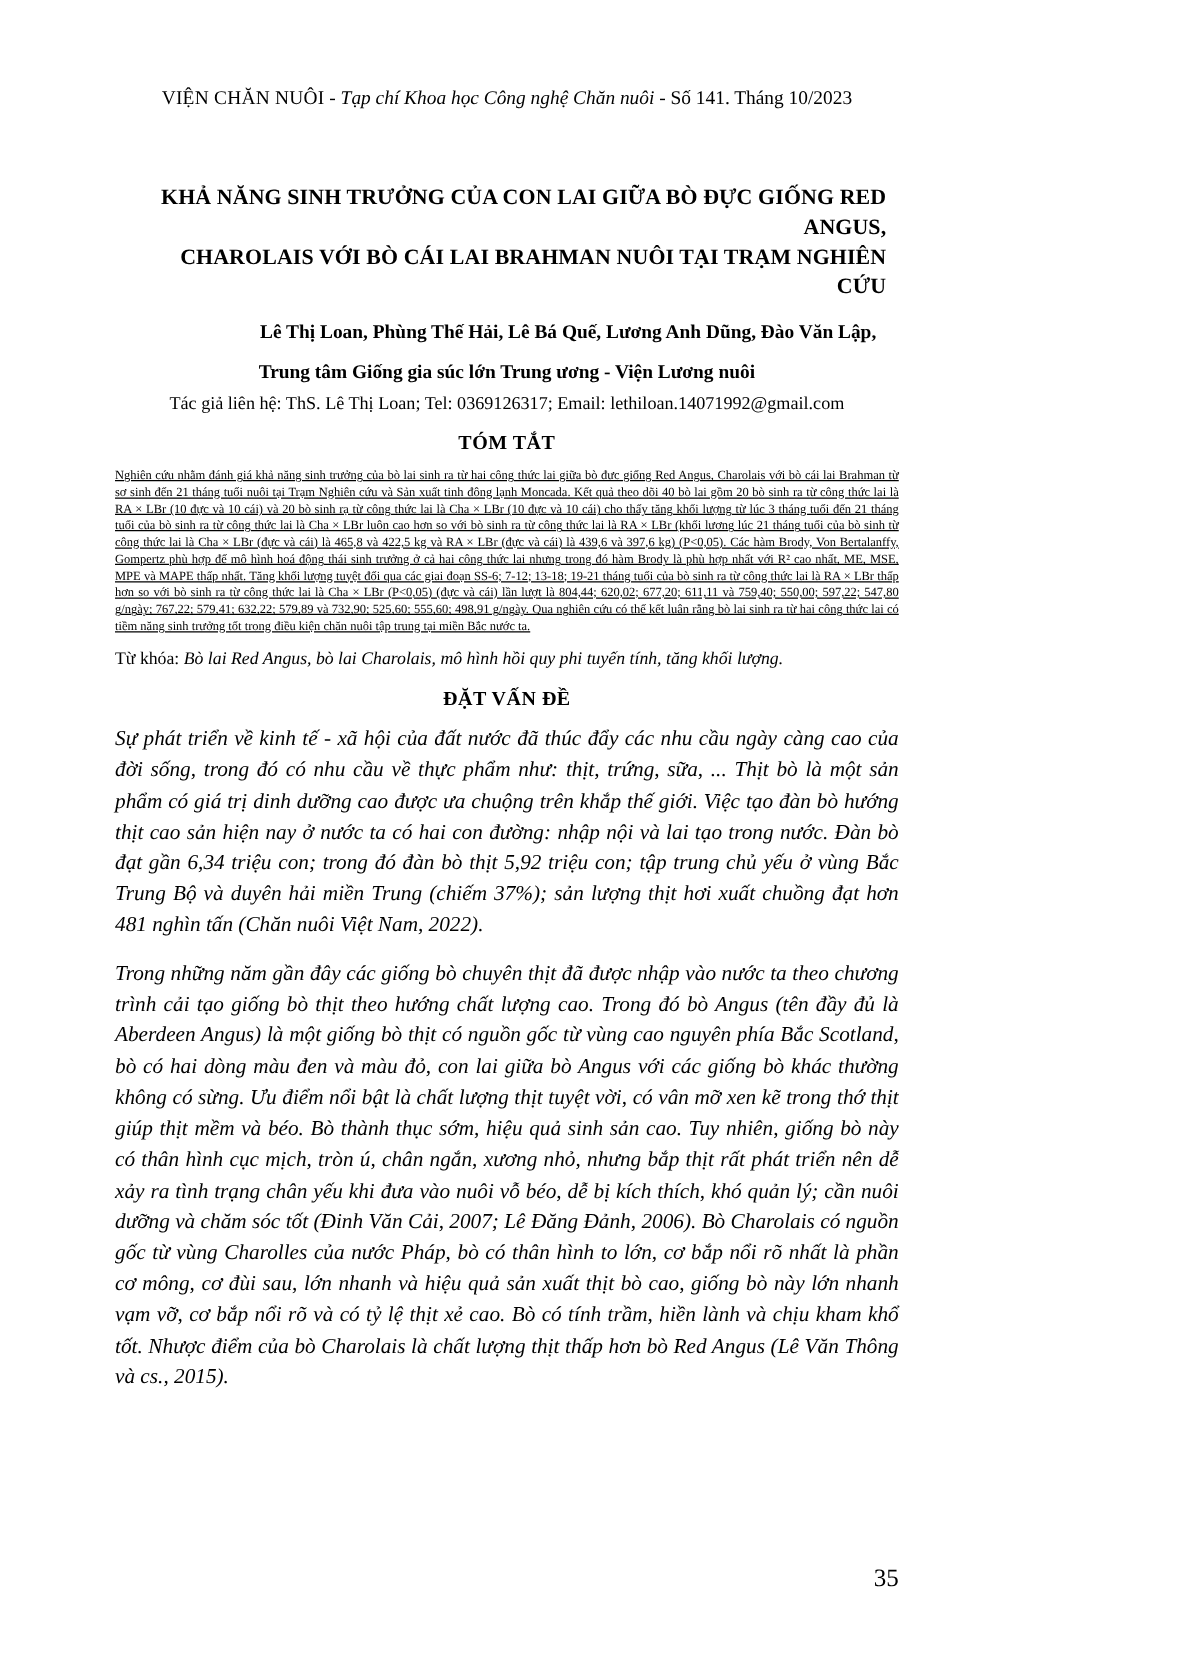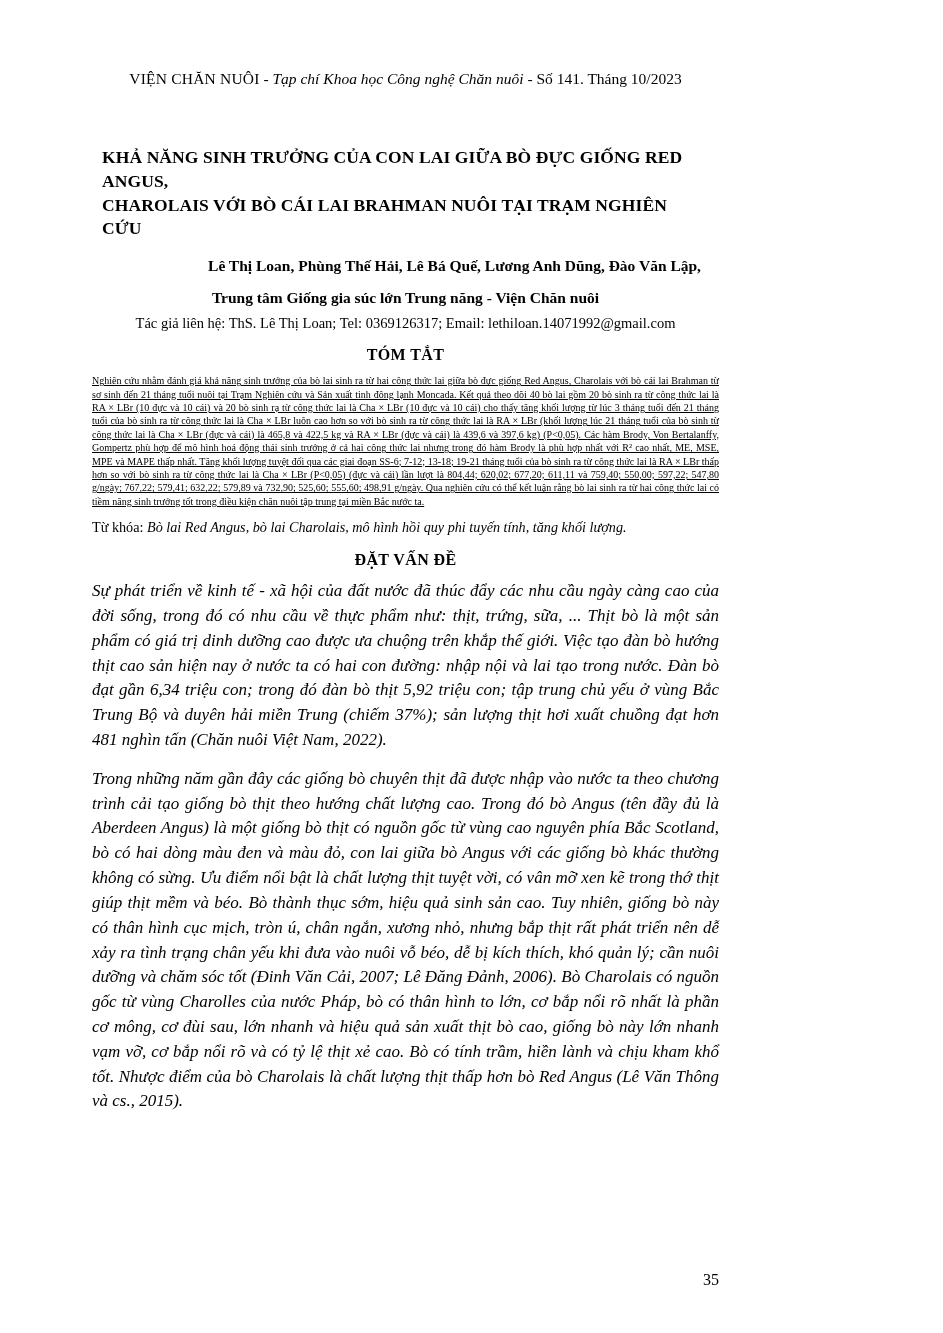--- a/index.html
+++ b/index.html
@@ -27,21 +27,21 @@
     white-space: nowrap;
   }
   .running-head .journal {
     font-variant: small-caps;
     letter-spacing: 0.2px;
   }
   .running-head .italic {
     font-style: italic;
   }
   .title {
-    text-align: left;
+    text-align: right;
     font-weight: bold;
     font-size: 17.5px;
     line-height: 1.36;
     letter-spacing: 0.1px;
     margin: 0 10px 14px 10px;
   }
   .authors {
     text-align: right;
     font-weight: bold;
     font-size: 15.5px;
@@ -89,22 +89,22 @@
     font-size: 17px;
     line-height: 1.46;
     text-align: justify;
     margin: 0 0 14px 0;
     text-indent: 0;
     font-style: italic;
   }
   .page-number {
     position: absolute;
     right: 92px;
-    bottom: 44px;
-    font-size: 16px;
+    bottom: 58px;
+    font-size: 20px;
     text-align: center;
   }
 </style>
 </head>
 <body>
 
 <div class="page">
 
   <div class="running-head">
     <span class="journal">VIỆN CHĂN NUÔI</span><span> - </span><span class="italic">Tạp chí Khoa học Công nghệ Chăn nuôi</span><span> - Số 141. Tháng 10/2023</span>
@@ -112,21 +112,21 @@
 
   <div class="title">
     <div>KHẢ NĂNG SINH TRƯỞNG CỦA CON LAI GIỮA BÒ ĐỰC GIỐNG RED ANGUS,</div>
     <div>CHAROLAIS VỚI BÒ CÁI LAI BRAHMAN NUÔI TẠI TRẠM NGHIÊN CỨU</div>
   </div>
 
   <div class="authors">
     <div>Lê Thị Loan, Phùng Thế Hải, Lê Bá Quế, Lương Anh Dũng, Đào Văn Lập,</div>
   </div>
 
-  <div class="affiliation">Trung tâm Giống gia súc lớn Trung năng - Viện Chăn nuôi</div>
+  <div class="affiliation">Trung tâm Giống gia súc lớn Trung ương - Viện Lương nuôi</div>
 
   <div class="corresponding">Tác giả liên hệ: ThS. Lê Thị  Loan; Tel: 0369126317; Email: lethiloan.14071992@gmail.com</div>
 
   <div class="section-heading">TÓM TẮT</div>
 
   <div class="abstract">Nghiên cứu nhằm đánh giá khả năng sinh trưởng của bò lai sinh ra từ hai công thức lai giữa bò đực giống Red Angus, Charolais với bò cái lai Brahman từ sơ sinh đến 21 tháng tuổi nuôi tại Trạm Nghiên cứu và Sản xuất tinh đông lạnh Moncada. Kết quả theo dõi 40 bò lai gồm 20 bò sinh ra từ công thức lai là RA × LBr (10 đực và 10 cái) và 20 bò sinh rạ từ công thức lai là Cha × LBr (10 đực và 10 cái) cho thấy tăng khối lượng từ lúc 3 tháng tuổi đến 21 tháng tuổi của bò sinh ra từ công thức lai là Cha × LBr luôn cao hơn so với bò sinh ra từ công thức lai là RA × LBr (khối lượng lúc 21 tháng tuổi của bò sinh từ công thức lai là Cha × LBr (đực và cái) là 465,8 và 422,5 kg và RA × LBr (đực và cái) là 439,6 và 397,6 kg) (P&lt;0,05). Các hàm Brody, Von Bertalanffy, Gompertz phù hợp để mô hình hoá động thái sinh trưởng ở cả hai công thức lai nhưng trong đó hàm Brody là phù hợp nhất với R² cao nhất, ME, MSE, MPE và MAPE thấp nhất. Tăng khối lượng tuyệt đối qua các giai đoạn SS-6; 7-12; 13-18; 19-21 tháng tuổi của bò sinh ra từ công thức lai là RA × LBr thấp hơn so với bò sinh ra từ công thức lai là Cha × LBr (P&lt;0,05) (đực và cái) lần lượt là 804,44; 620,02; 677,20; 611,11 và 759,40; 550,00; 597,22; 547,80 g/ngày; 767,22; 579,41; 632,22; 579,89 và 732,90; 525,60; 555,60; 498,91 g/ngày. Qua nghiên cứu có thể kết luận rằng bò lai sinh ra từ hai công thức lai có tiềm năng sinh trưởng tốt trong điều kiện chăn nuôi tập trung tại miền Bắc nước ta.</div>
 
   <div class="keywords">
     <span class="kw-label">Từ khóa:</span><span class="kw-text"> Bò lai Red Angus, bò lai Charolais, mô hình hồi quy phi tuyến tính, tăng khối lượng.</span>
   </div>

